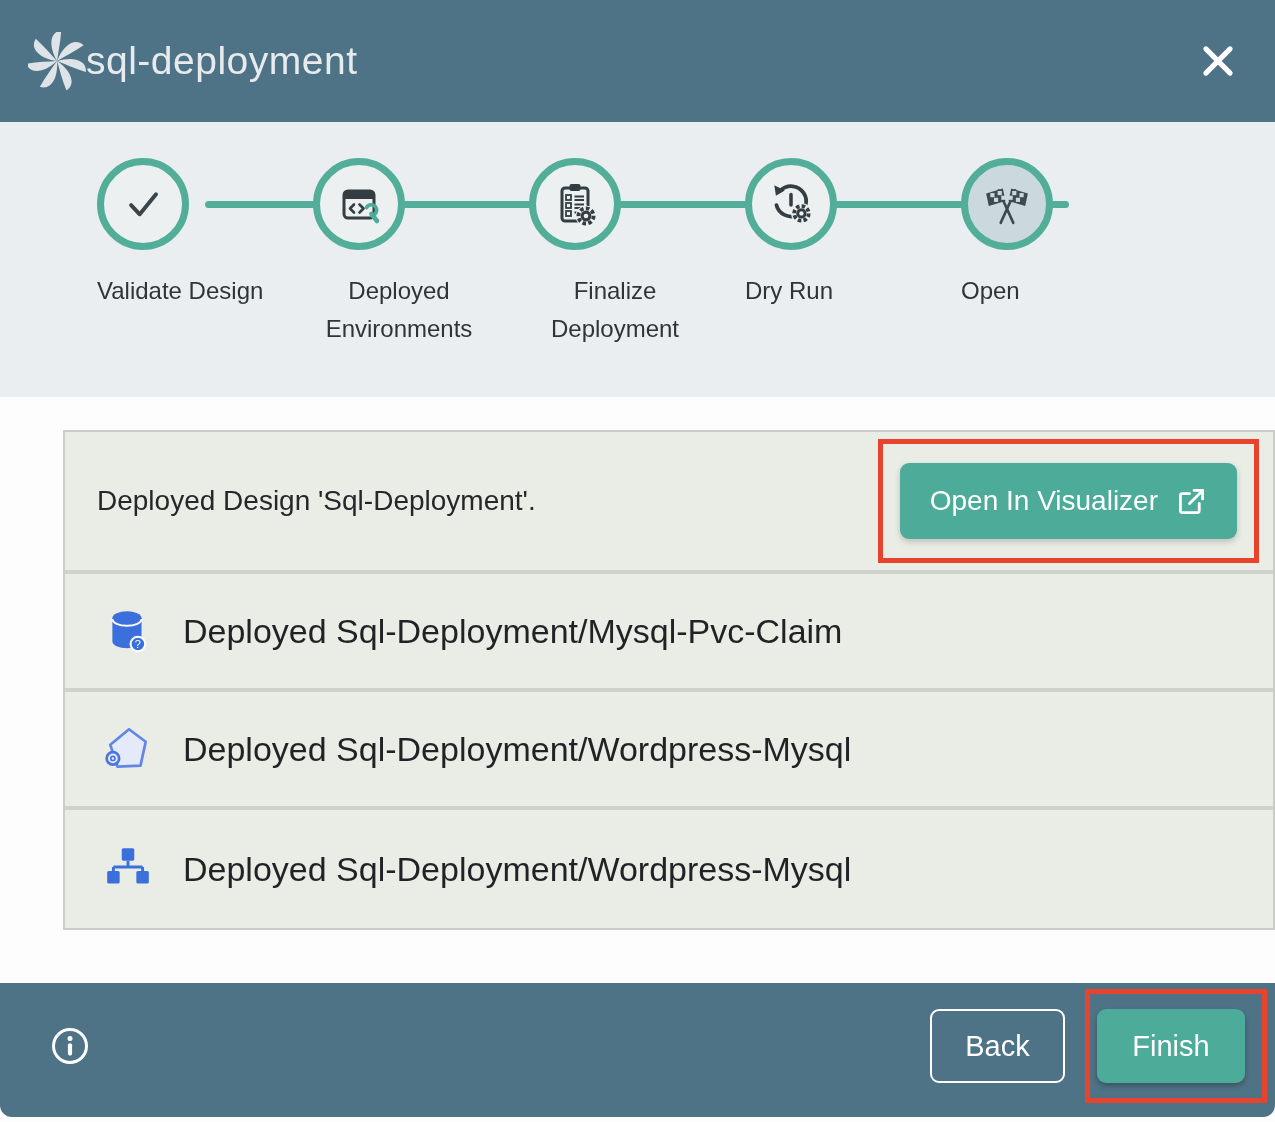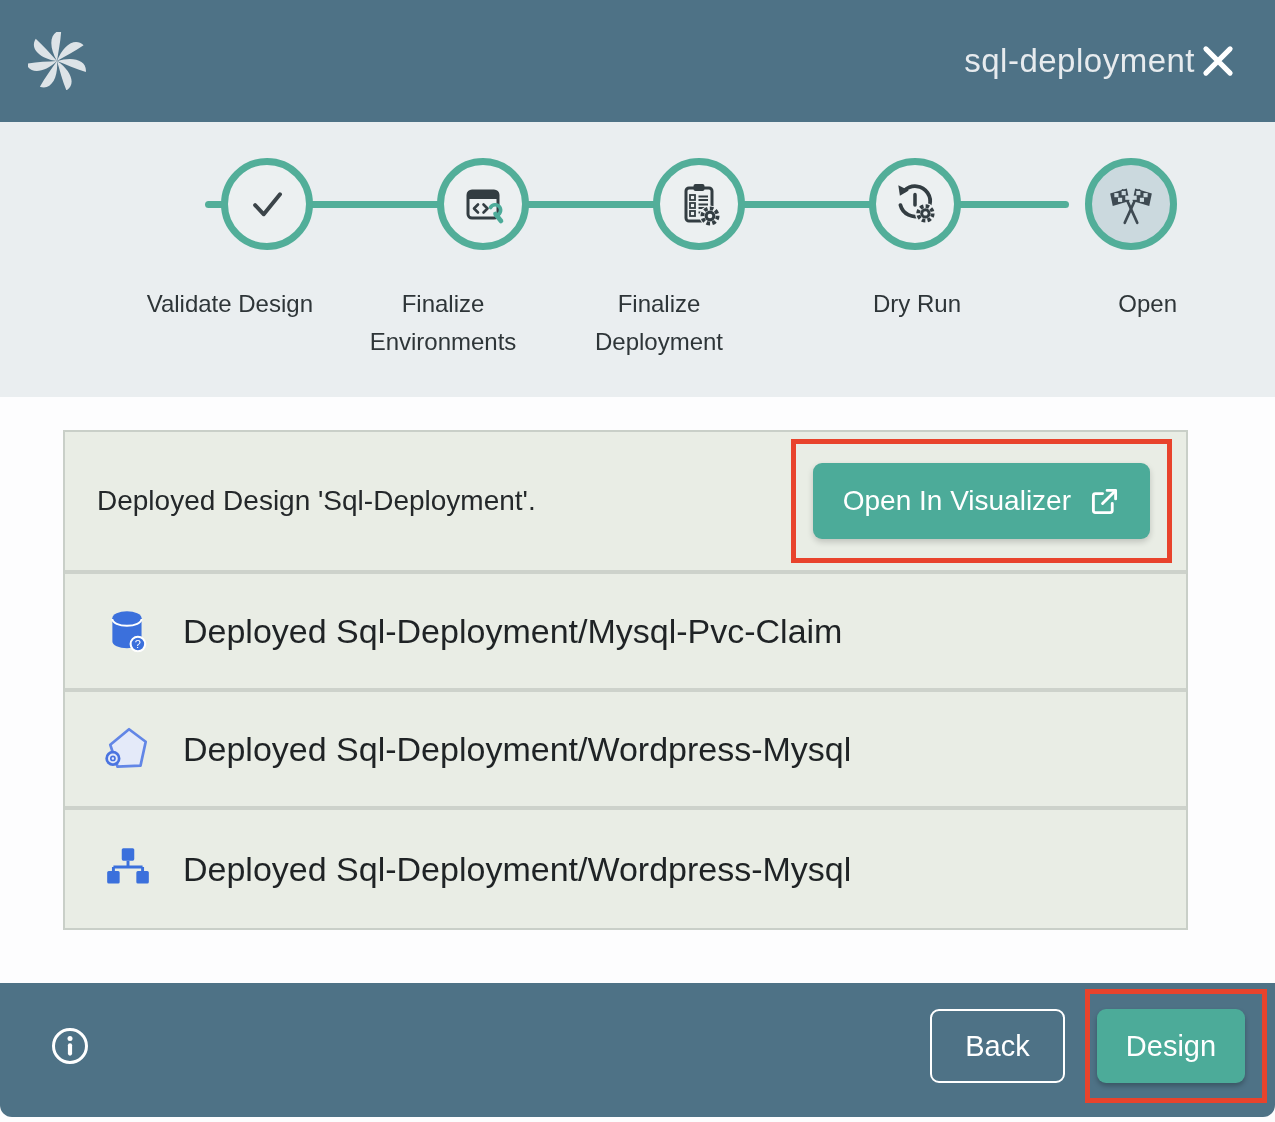--- a/index.html
+++ b/index.html
@@ -15,50 +15,50 @@
     background:#fdfdfe; border-radius:0 0 12px 12px; overflow:hidden;
   }
 
   
   .header {
     height:122px; background:#4e7286;
     display:flex; align-items:center; padding:0 34px 0 28px;
   }
   .logo { width:58px; height:58px; flex:none; }
   .title {
-    flex:1; text-align:right; color:#e7ebee; font-size:33px; letter-spacing:0.5px;
+    flex:1; text-align:left; color:#e7ebee; font-size:39px; letter-spacing:0.5px;
   }
   .close-btn {
     flex:none; width:46px; height:46px; background:transparent; border:none;
     padding:0; cursor:pointer; display:flex; align-items:center; justify-content:center;
   }
 
   
   .stepper { height:275px; background:#eaeef0; position:relative; }
   .connector {
     position:absolute; left:205px; top:79px; width:864px; height:7px;
     background:#52ae99; border-radius:4px;
   }
   .steps { position:absolute; left:97px; top:36px; display:flex; }
-  .step { width:216px; display:flex; flex-direction:column; align-items:flex-end;gap:13px; }
+  .step { width:216px; display:flex; flex-direction:column; align-items:flex-start; }
   .circle {
     width:92px; height:92px; border-radius:50%;
     border:7px solid #52ae99; background:#ecf0f1;
     display:flex; align-items:center; justify-content:center;
     position:relative; z-index:1;
   }
   .step.current .circle { background:#cbd9de; }
   .step-label {
     margin-top:22px; font-size:24px; color:#2e3538;
     text-align:center; line-height:1.6; max-width:172px;
   }
 
   
   .main { height:586px; background:#fdfdfe; padding:33px 63px 0; }
-  .panel { width:1125px; border:2px solid #c9cfc8; background:#e9ede5; }
+  .panel { width:1212px; border:2px solid #c9cfc8; background:#e9ede5; }
   .row-design {
     display:flex; align-items:center; height:142px;
     padding:0 14px 0 32px; background:#e9ede5; border-bottom:4px solid #cdd2cb;
   }
   .design-text { flex:1; font-size:28px; color:#24282a; }
   .highlight-box {
     border:5px solid #e8432c; padding:19px 17px; background:transparent;
   }
   .viz-btn {
     height:76px; background:#4cab99; border:none; border-radius:9px;
@@ -148,21 +148,21 @@
             <svg viewBox="0 0 48 48" width="48" height="48">
               <rect x="9" y="11" width="30" height="27" rx="4" fill="none" stroke="#333d42" stroke-width="3"></rect>
               <path d="M9 15 a4 4 0 0 1 4 -4 h22 a4 4 0 0 1 4 4 v4 H9 Z" fill="#333d42"></path>
               <polyline points="19,24.5 15,28.5 19,32.5" fill="none" stroke="#333d42" stroke-width="2.6" stroke-linecap="round" stroke-linejoin="round"></polyline>
               <polyline points="24.5,24.5 28.5,28.5 24.5,32.5" fill="none" stroke="#333d42" stroke-width="2.6" stroke-linecap="round" stroke-linejoin="round"></polyline>
               <path d="M31.5 27.5 a5.4 5.4 0 1 1 5.5 8" fill="none" stroke="#4cab99" stroke-width="3.6" stroke-linecap="round"></path>
               <path d="M36.5 34 L42 41" stroke="#4cab99" stroke-width="4.6" stroke-linecap="round"></path>
             </svg>
           </span>
         </div>
-        <div class="step-label">Finalize Environments</div>
+        <div class="step-label">Deployed Environments</div>
       </div>
 
       <div class="step">
         <div class="circle">
           <span>
             <svg viewBox="0 0 48 48" width="48" height="48">
               <rect x="11" y="8" width="26" height="33" rx="3" fill="none" stroke="#333d42" stroke-width="3"></rect>
               <rect x="18.5" y="4" width="11" height="7" rx="2" fill="#333d42"></rect>
               <rect x="15" y="15" width="5" height="5" fill="none" stroke="#333d42" stroke-width="1.8"></rect>
               <rect x="15" y="23" width="5" height="5" fill="none" stroke="#333d42" stroke-width="1.8"></rect>
@@ -284,17 +284,17 @@
         <svg viewBox="0 0 40 40" width="40" height="40">
           <circle cx="20" cy="20" r="16.5" fill="none" stroke="#fff" stroke-width="3"></circle>
           <circle cx="20" cy="12.5" r="2.5" fill="#fff"></circle>
           <rect x="17.9" y="17.2" width="4.2" height="12.5" rx="2.1" fill="#fff"></rect>
         </svg>
       </span>
     </button>
     <div class="footer-spacer"></div>
     <button class="back-btn">Back</button>
     <div class="finish-highlight">
-      <button class="finish-btn">Design</button>
+      <button class="finish-btn">Finish</button>
     </div>
   </div>
 
 </div>
 
 </body></html>

